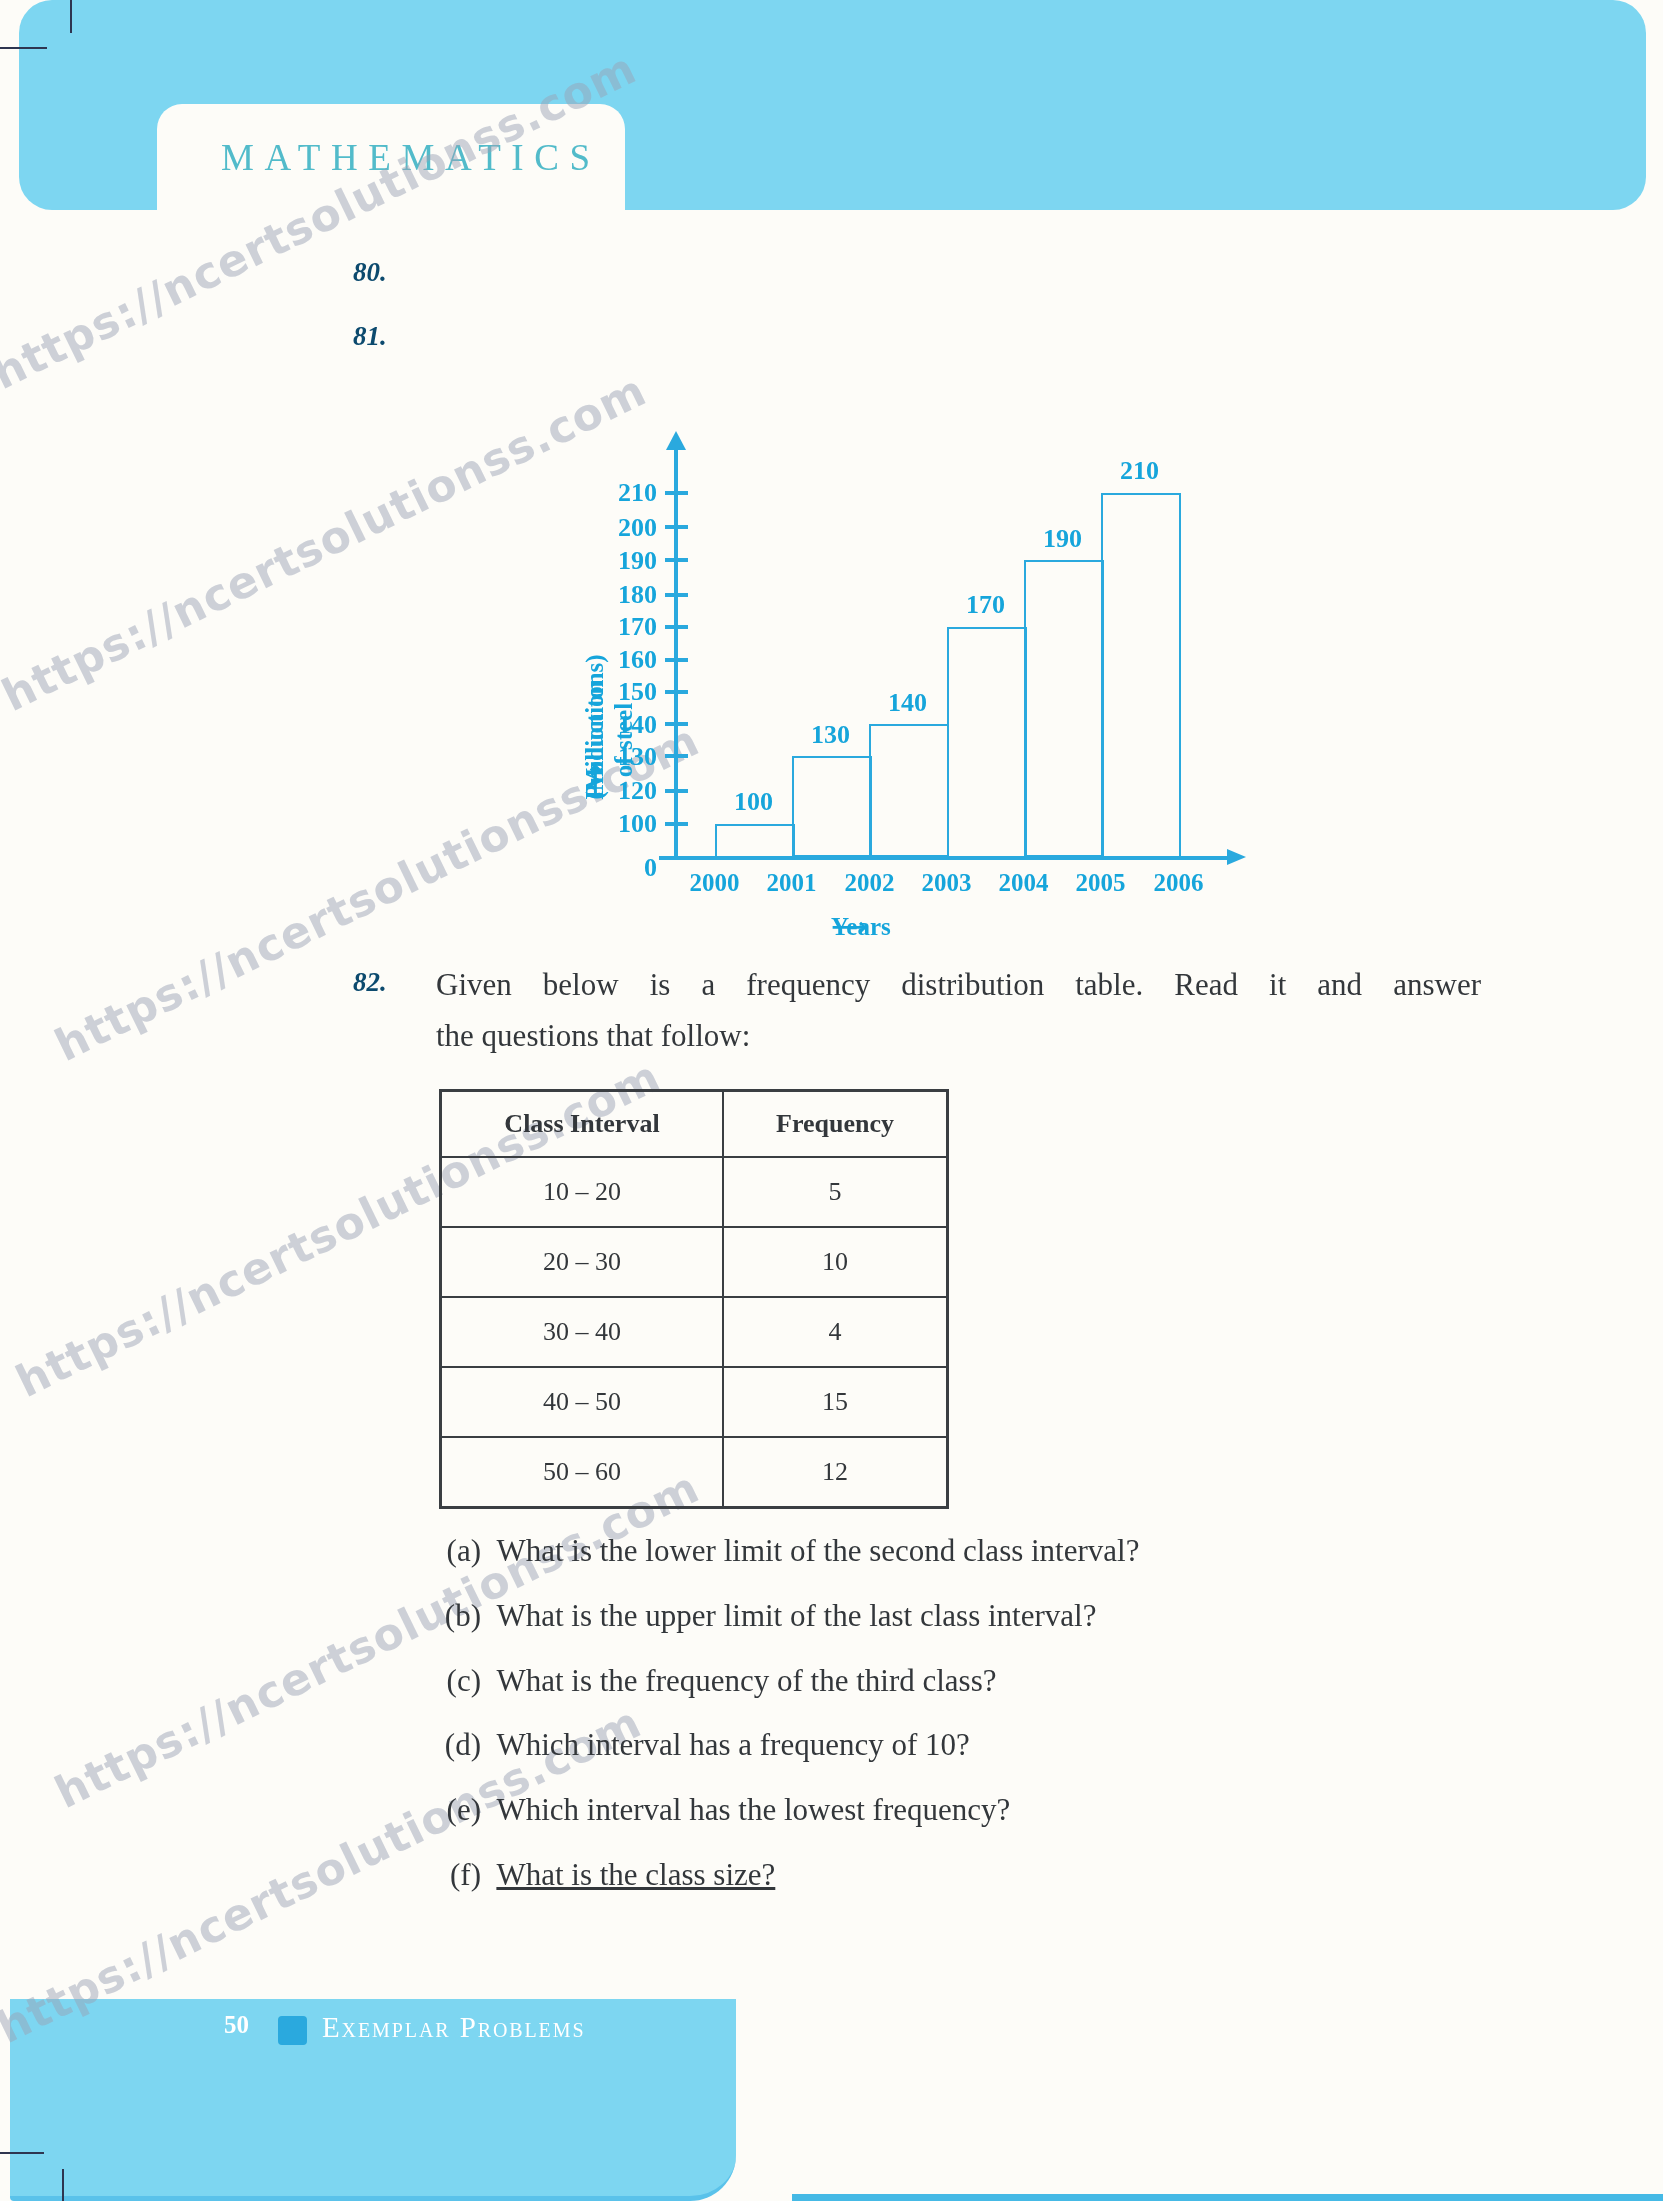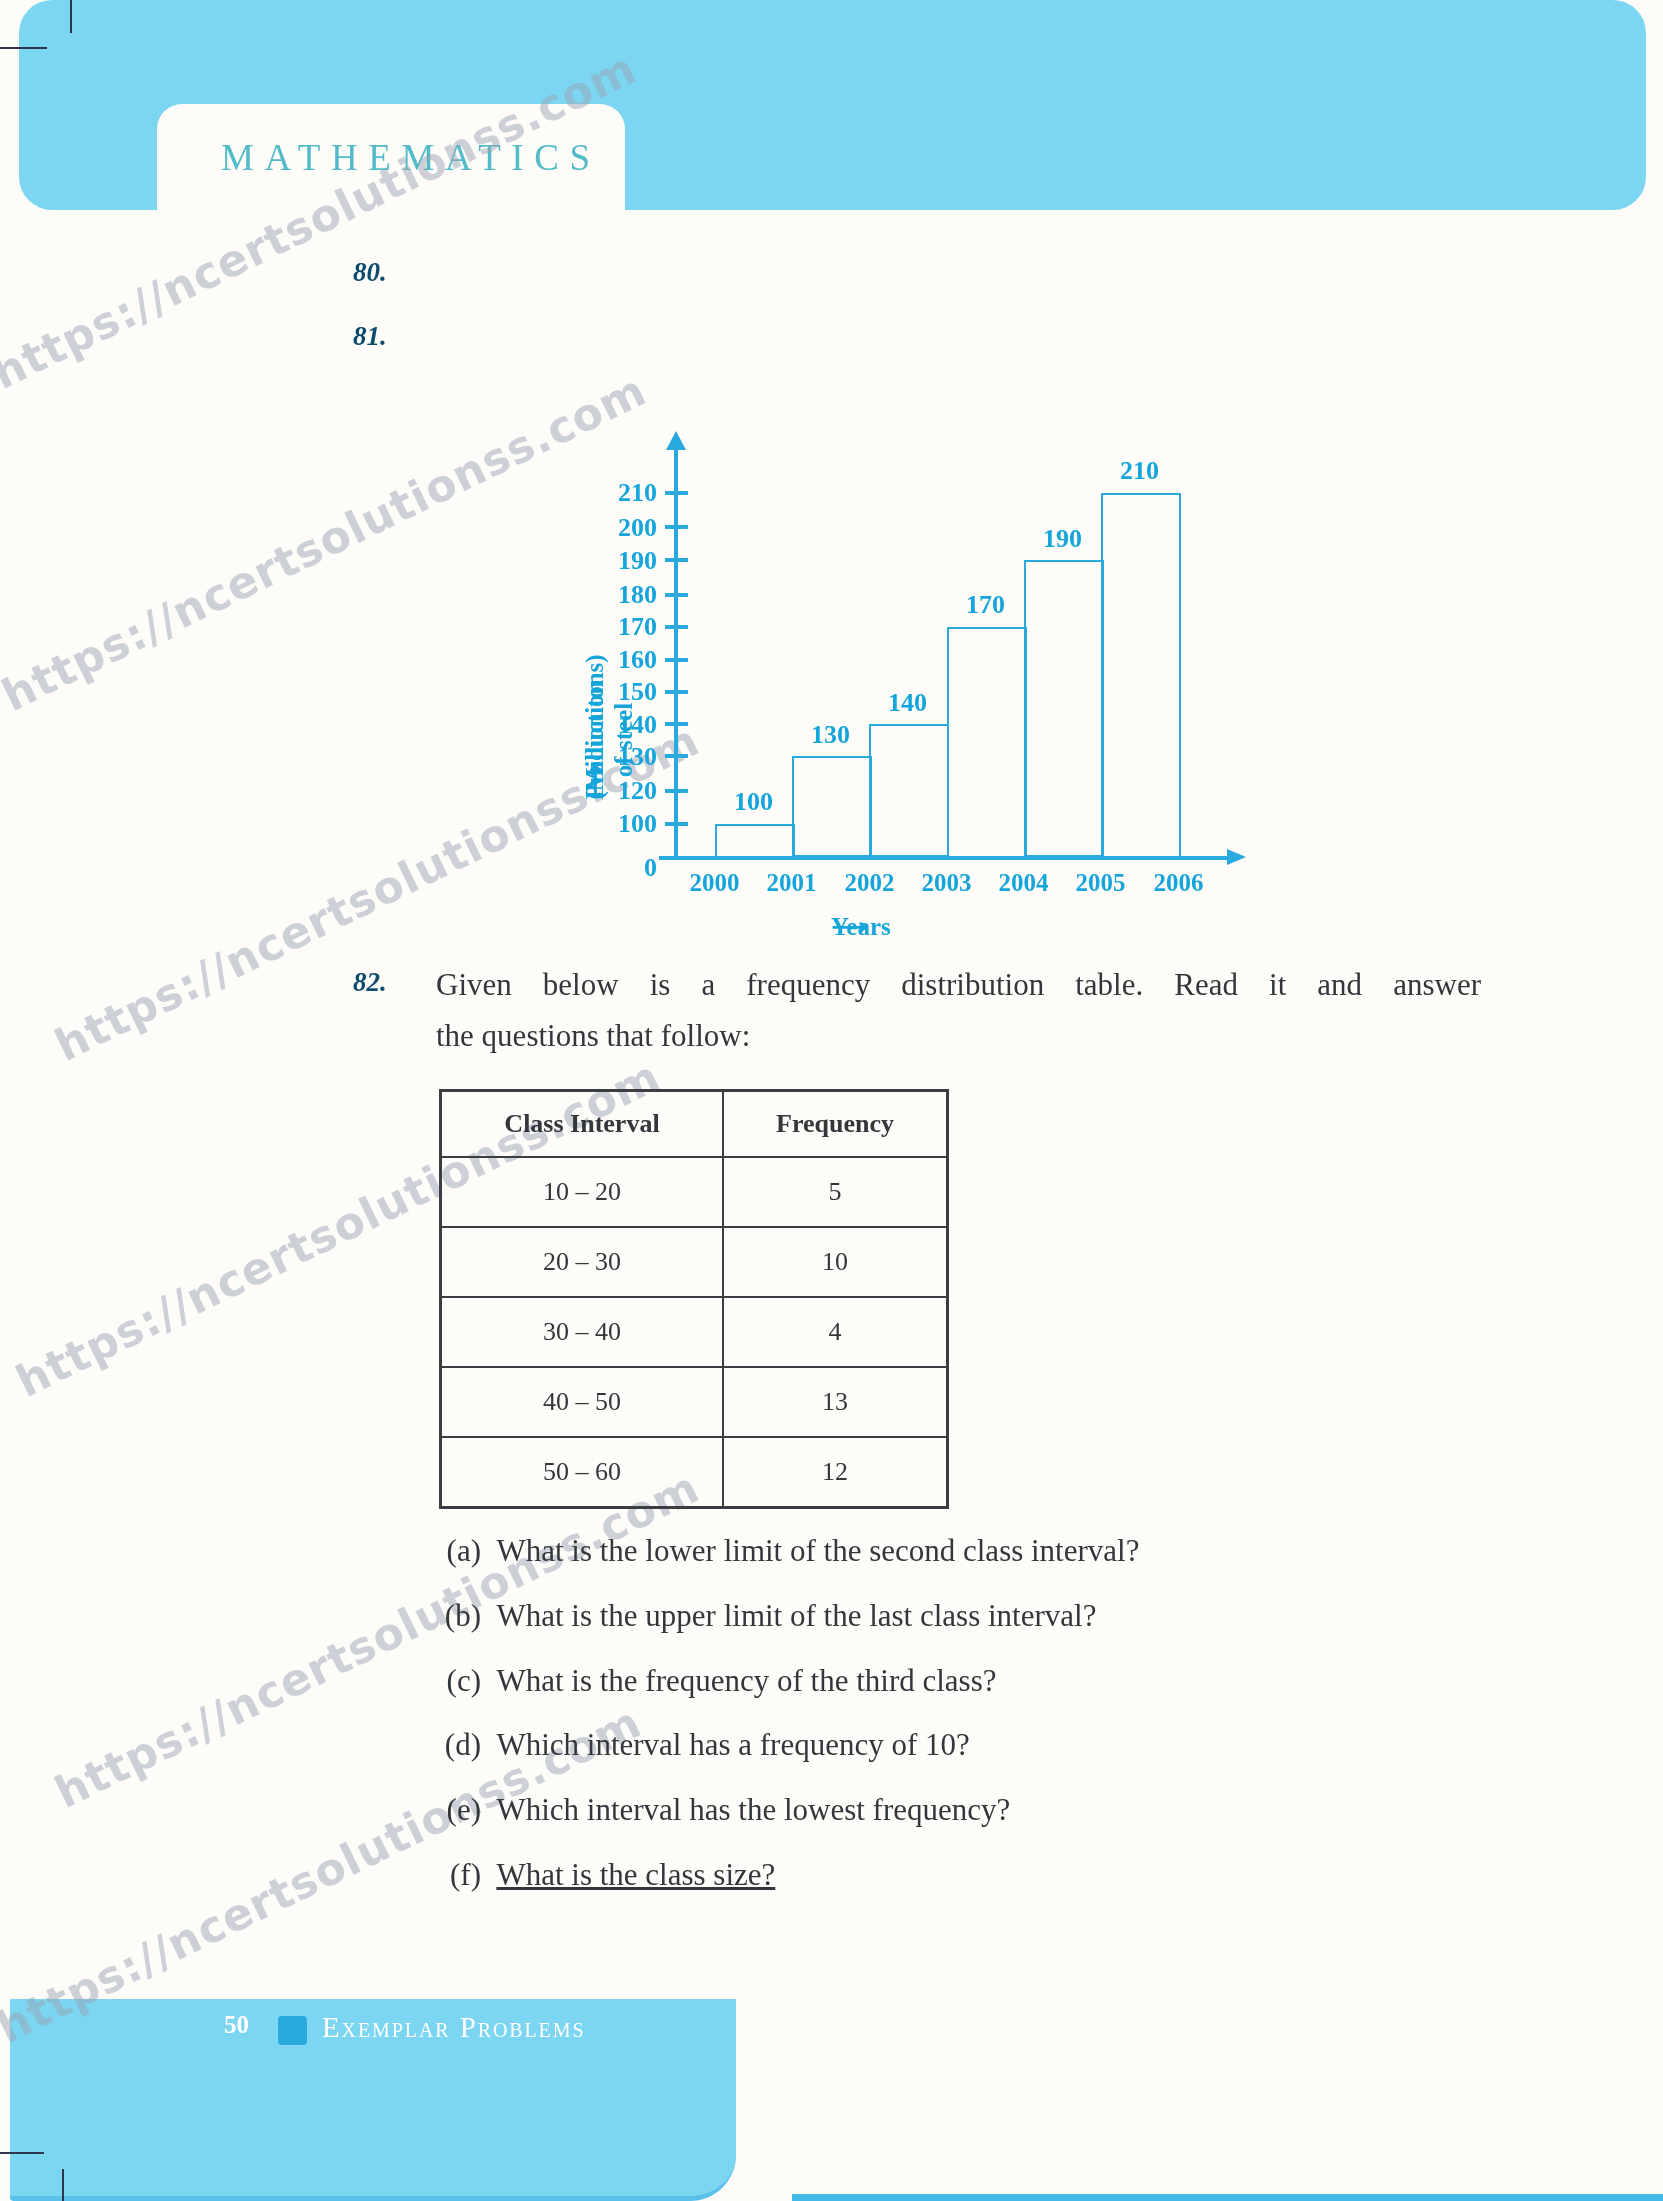--- a/index.html
+++ b/index.html
@@ -193,21 +193,21 @@
     <tr>
       <td>20 – 30</td>
       <td>10</td>
     </tr>
     <tr>
       <td>30 – 40</td>
       <td>4</td>
     </tr>
     <tr>
       <td>40 – 50</td>
-      <td>13</td>
+      <td>15</td>
     </tr>
     <tr>
       <td>50 – 60</td>
       <td>12</td>
     </tr>
   </tbody>
     </table>
 
   <div class="subq" style="top:1598px;">
     <span class="lbl">(b)</span><span class="txt">What is the upper limit of the last class interval?</span>

